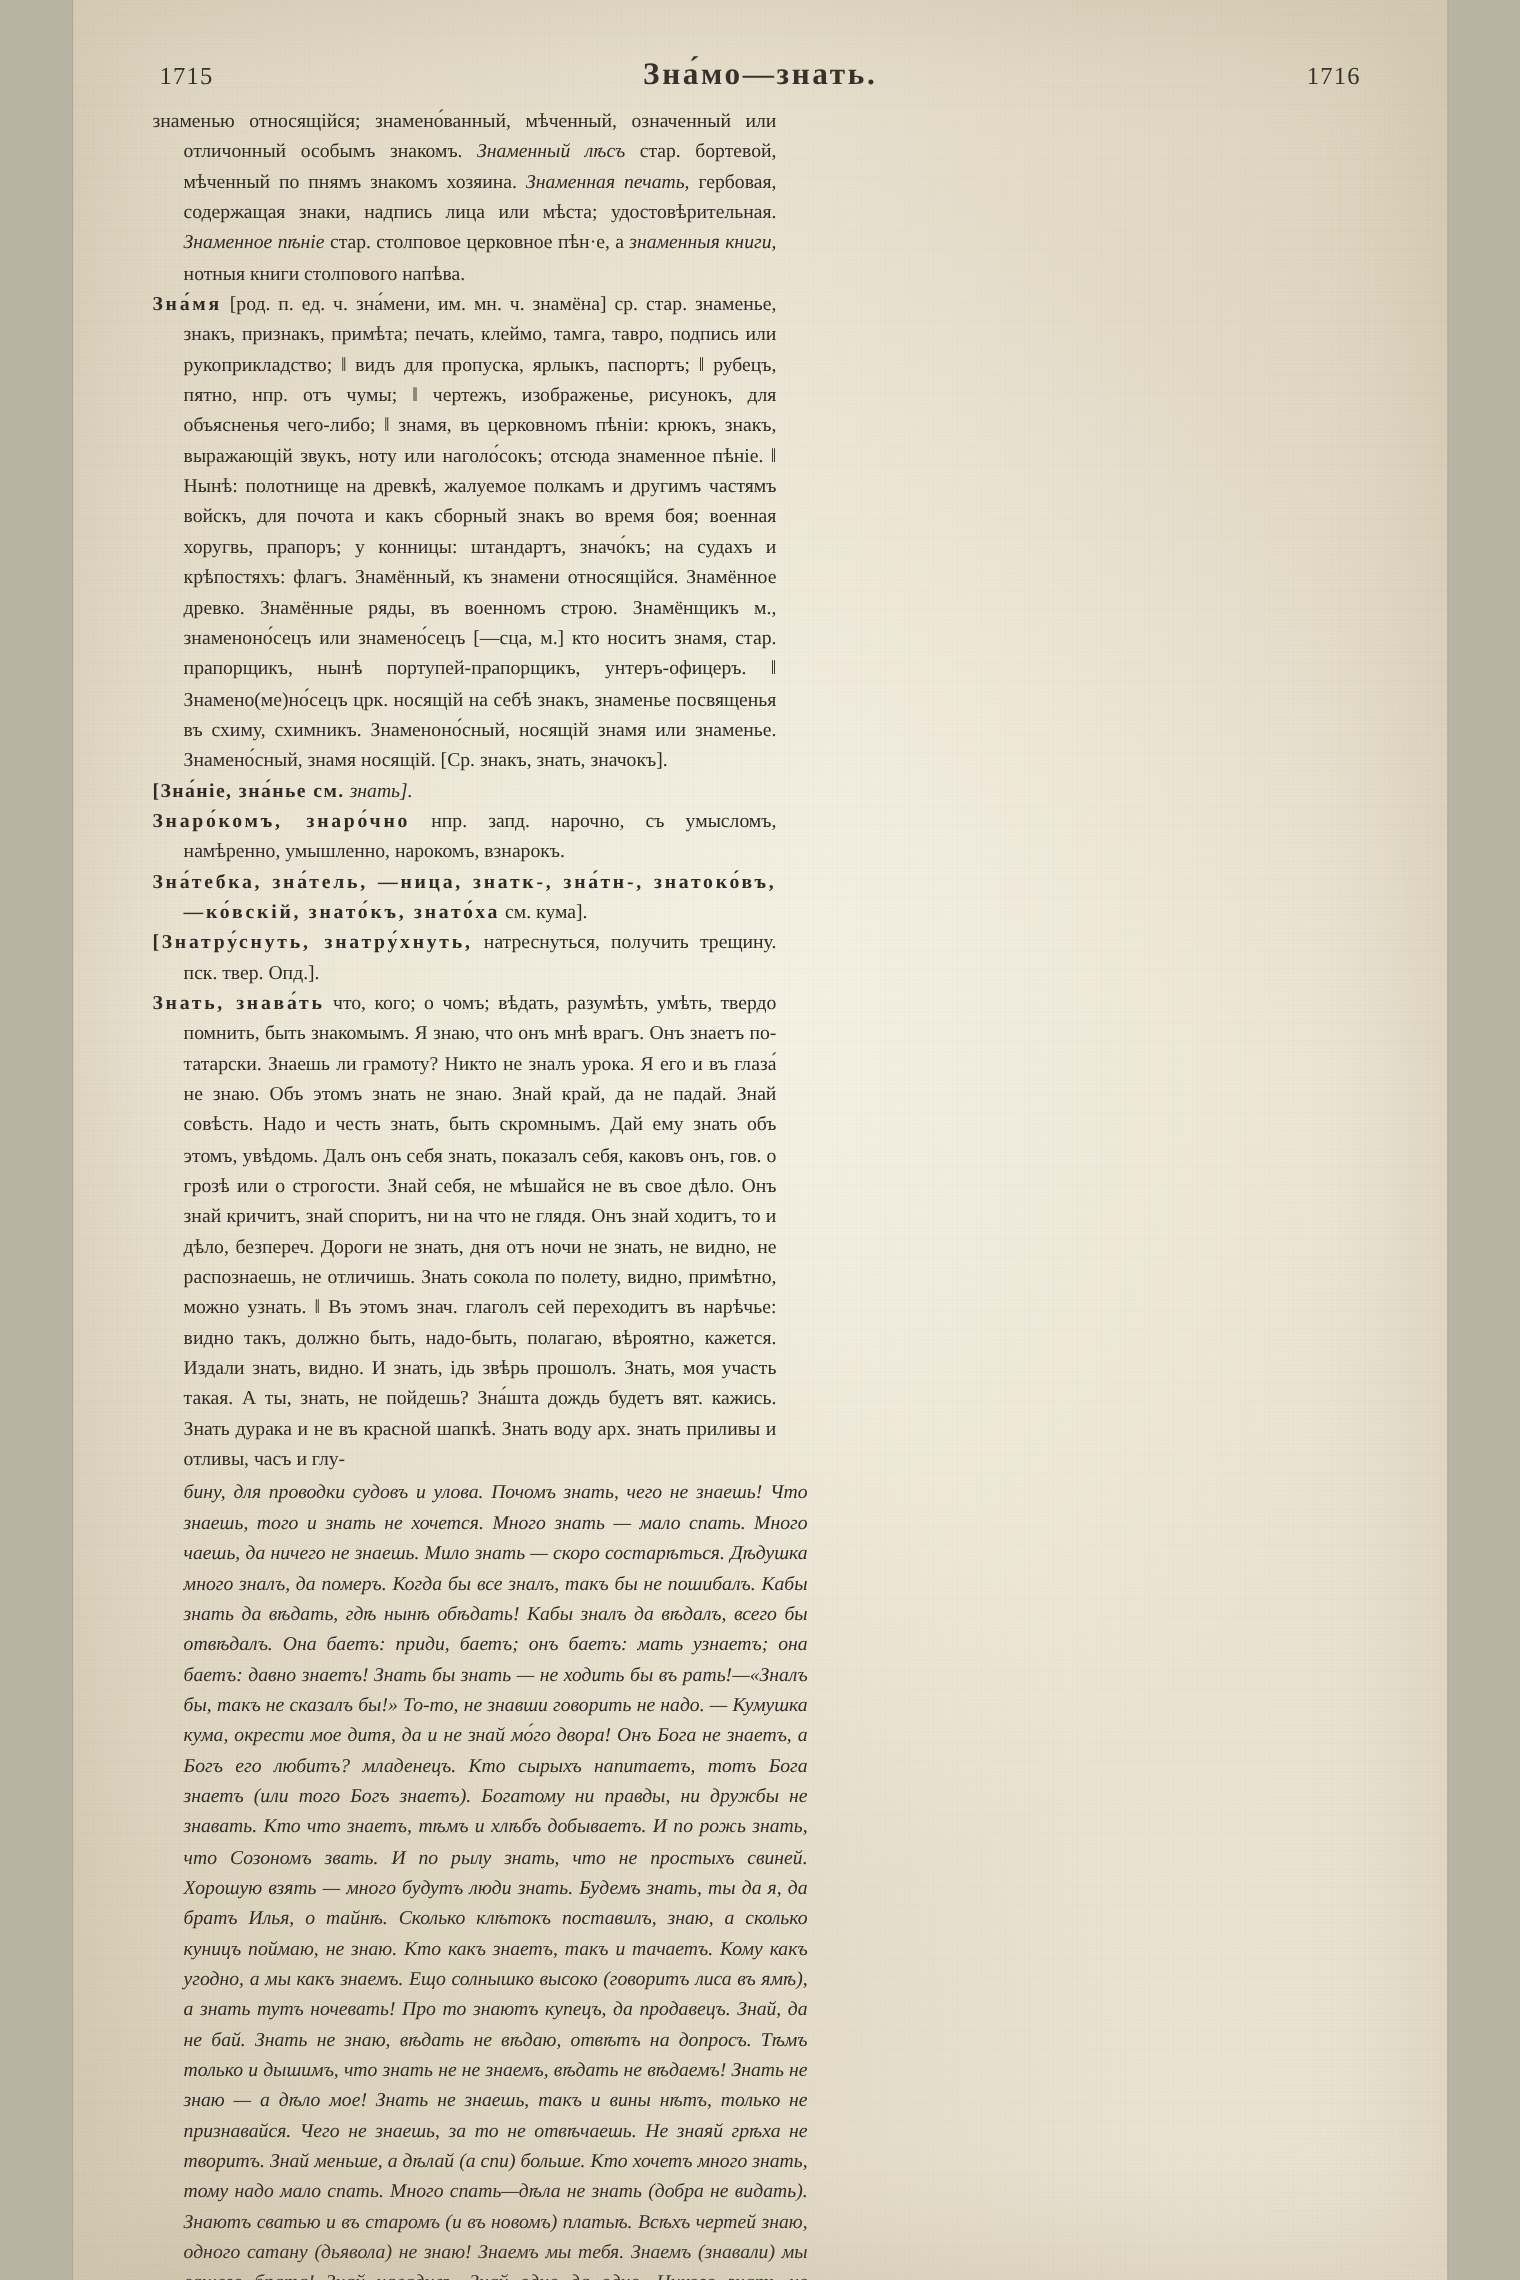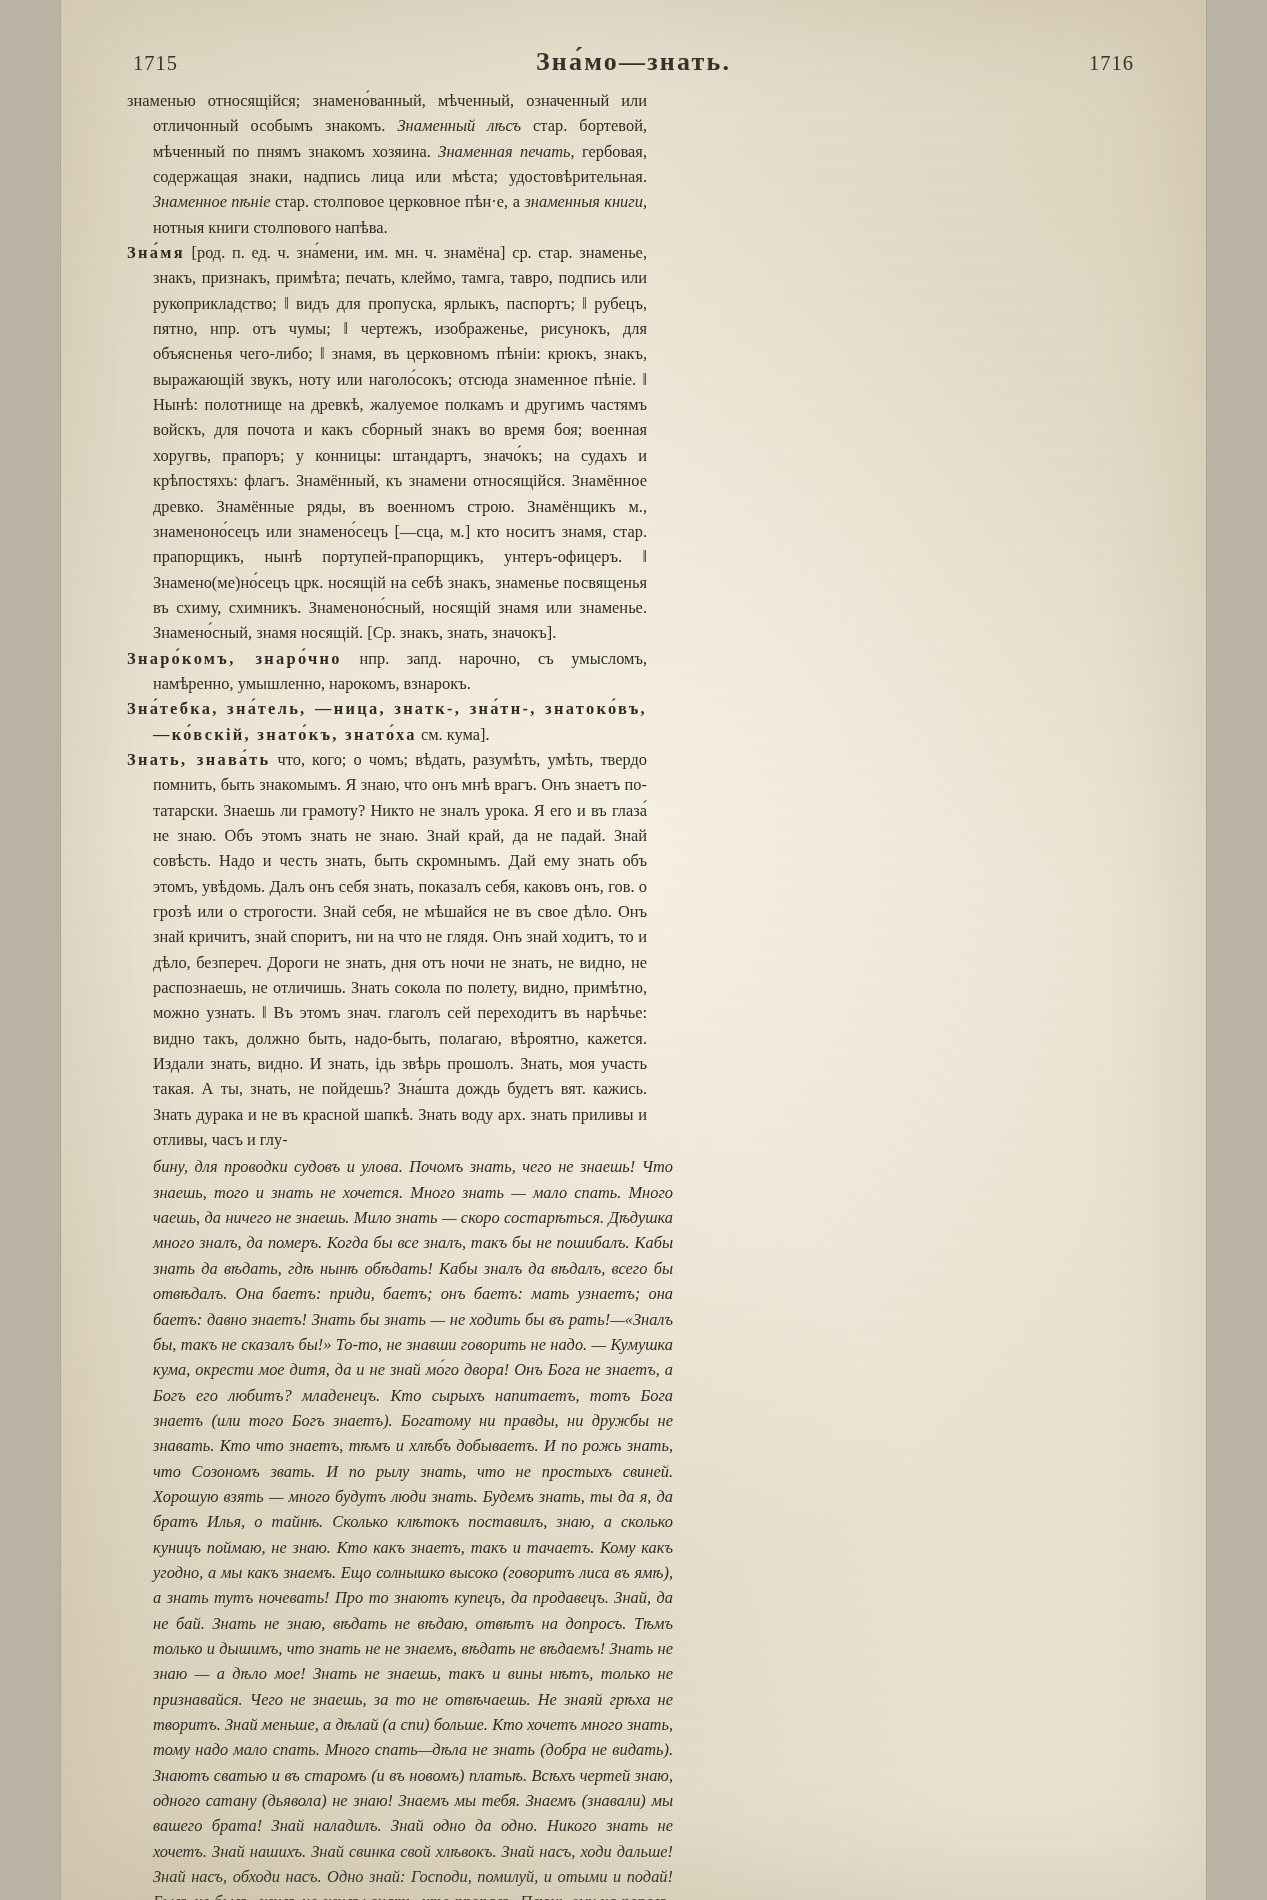--- a/index.html
+++ b/index.html
@@ -134,31 +134,39 @@
         <span>знаменью относящійся; знамено́ванный, мѣченный, означенный или отличонный особымъ знакомъ. </span><i class="it">Знаменный лѣсъ</i><span> стар. бортевой, мѣченный по пнямъ знакомъ хозяина. </span><i class="it">Знаменная печать,</i><span> гербовая, содержащая знаки, надпись лица или мѣста; удостовѣрительная. </span><i class="it">Знаменное пѣніе</i><span> стар. столповое церковное пѣн·е, а </span><i class="it">знаменныя книги,</i><span> нотныя книги столпового напѣва.</span>
       </p>
 
       <p class="hang">
         <b class="hw">Зна́мя</b>
         <span>[род. п. ед. ч. зна́мени, им. мн. ч. знамёна] ср. стар. знаменье, знакъ, признакъ, примѣта; печать, клеймо, тамга, тавро, подпись или рукоприкладство; ‖ видъ для пропуска, ярлыкъ, паспортъ; ‖ рубецъ, пятно, нпр. отъ чумы; ‖ чертежъ, изображенье, рисунокъ, для объясненья чего-либо; ‖ знамя, въ церковномъ пѣніи: крюкъ, знакъ, выражающій звукъ, ноту или наголо́сокъ; отсюда знаменное пѣніе. ‖ Нынѣ: полотнище на древкѣ, жалуемое полкамъ и другимъ частямъ войскъ, для почота и какъ сборный знакъ во время боя; военная хоругвь, прапоръ; у конницы: штандартъ, значо́къ; на судахъ и крѣпостяхъ: флагъ. Знамённый, къ знамени относящійся. Знамённое древко. Знамённые ряды, въ военномъ строю. Знамёнщикъ м., знаменоно́сецъ или знамено́сецъ [—сца, м.] кто носитъ знамя, стар. прапорщикъ, нынѣ портупей-прапорщикъ, унтеръ-офицеръ. ‖ Знамено(ме)но́сецъ црк. носящій на себѣ знакъ, знаменье посвященья въ схиму, схимникъ. Знаменоно́сный, носящій знамя или знаменье. Знамено́сный, знамя носящій. [Ср. знакъ, знать, значокъ].</span>
       </p>
 
 
 
+      <p class="hang">
+        <b class="hws">[Зна́ніе, зна́нье см.</b>
+        <i class="it">знать].</i>
+      </p>
 
       <p class="hang">
         <b class="hw">Знаро́комъ, знаро́чно</b>
         <span>нпр. запд. нарочно, съ умысломъ, намѣренно, умышленно, нарокомъ, взнарокъ.</span>
       </p>
 
       <p class="hang">
         <b class="hw">Зна́тебка, зна́тель, —ница, знатк-, зна́тн-, знатоко́въ, —ко́вскій, знато́къ, знато́ха</b>
         <span>см. кума].</span>
       </p>
 
+      <p class="hang">
+        <b class="hw">[Знатру́снуть, знатру́хнуть,</b>
+        <span>натреснуться, получить трещину. пск. твер. Опд.].</span>
+      </p>
 
       <p class="hang">
         <b class="hw">Знать, знава́ть</b>
         <span>что, кого; о чомъ; вѣдать, разумѣть, умѣть, твердо помнить, быть знакомымъ. Я знаю, что онъ мнѣ врагъ. Онъ знаетъ по-татарски. Знаешь ли грамоту? Никто не зналъ урока. Я его и въ глаза́ не знаю. Объ этомъ знать не знаю. Знай край, да не падай. Знай совѣсть. Надо и честь знать, быть скромнымъ. Дай ему знать объ этомъ, увѣдомь. Далъ онъ себя знать, показалъ себя, каковъ онъ, гов. о грозѣ или о строгости. Знай себя, не мѣшайся не въ свое дѣло. Онъ знай кричитъ, знай споритъ, ни на что не глядя. Онъ знай ходитъ, то и дѣло, безпереч. Дороги не знать, дня отъ ночи не знать, не видно, не распознаешь, не отличишь. Знать сокола по полету, видно, примѣтно, можно узнать. ‖ Въ этомъ знач. глаголъ сей переходитъ въ нарѣчье: видно такъ, должно быть, надо-быть, полагаю, вѣроятно, кажется. Издали знать, видно. И знать, ідь звѣрь прошолъ. Знать, моя участь такая. А ты, знать, не пойдешь? Зна́шта дождь будетъ вят. кажись. Знать дурака и не въ красной шапкѣ. Знать воду арх. знать приливы и отливы, часъ и глу-</span>
       </p>
 
     </div>
 
     <div class="rule"></div>
 

